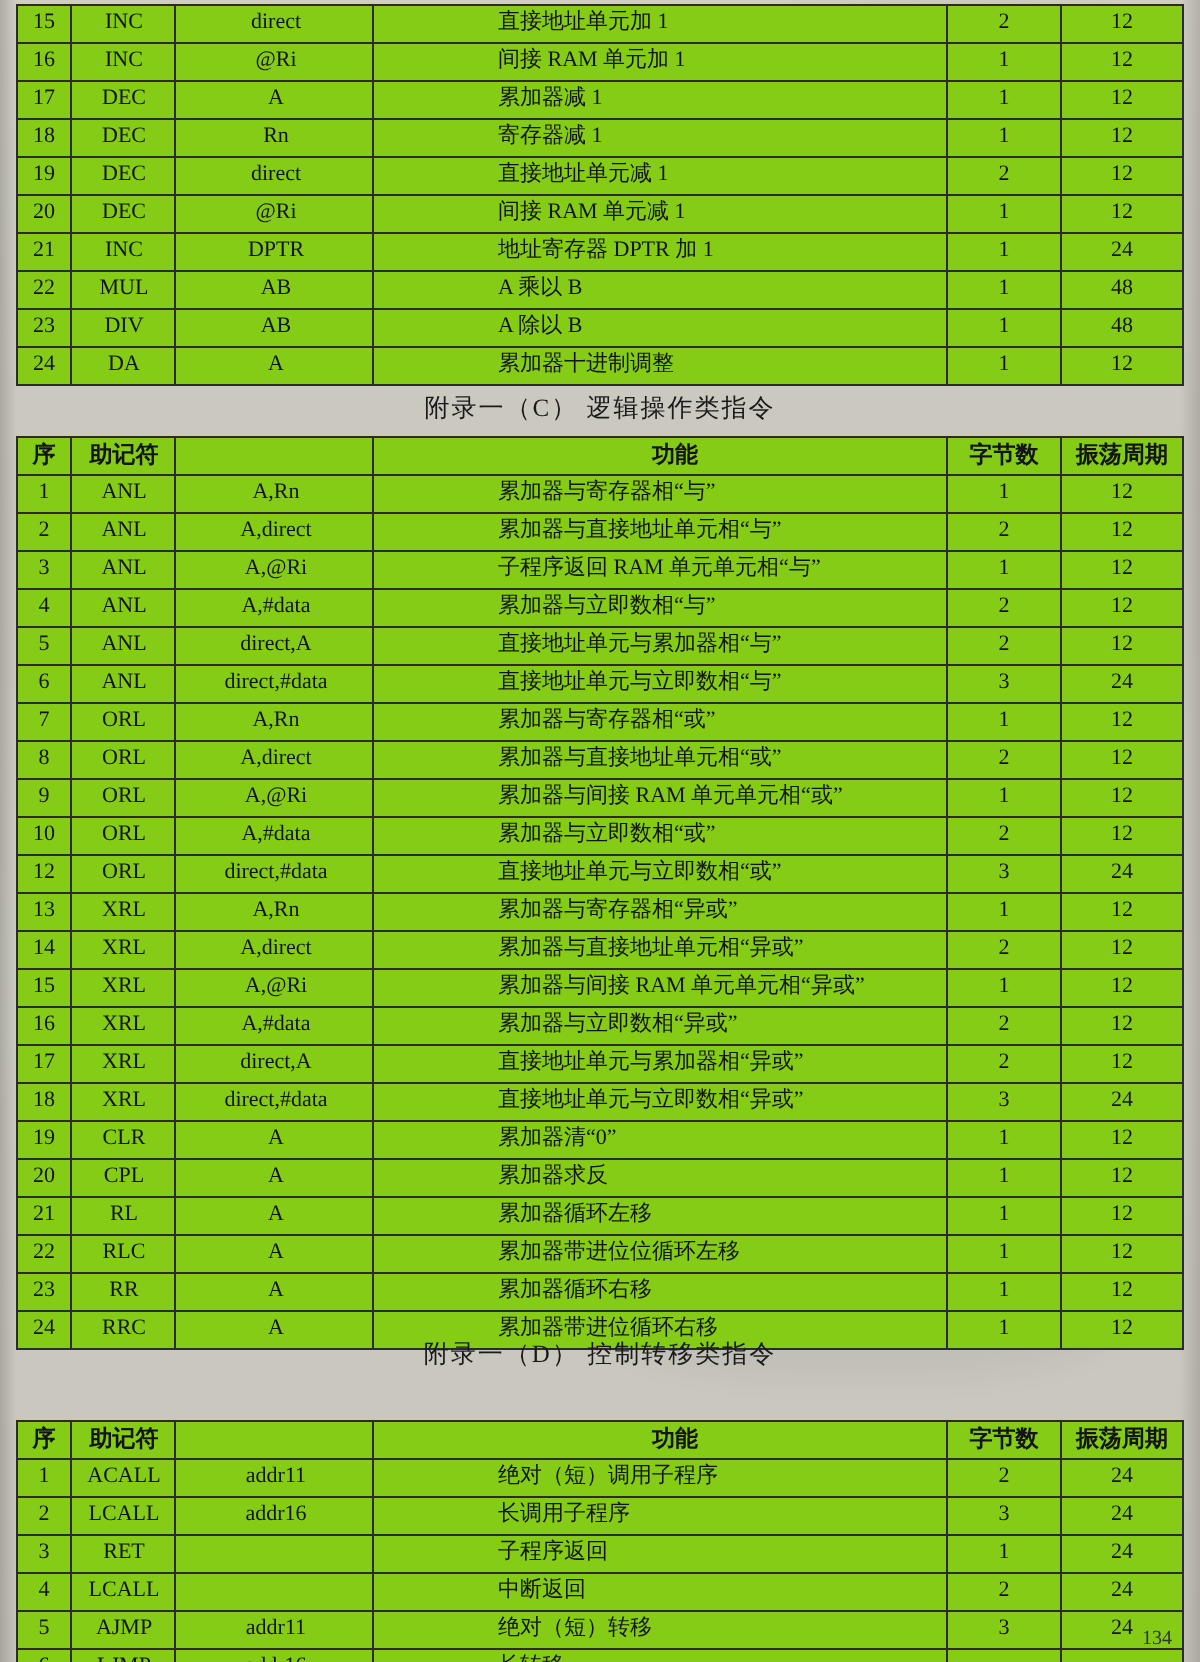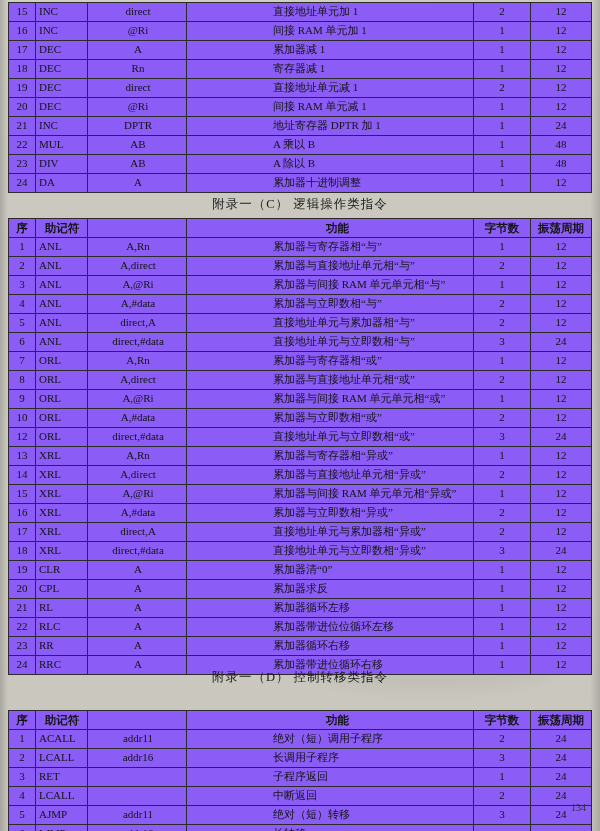--- a/index.html
+++ b/index.html
@@ -14,55 +14,55 @@
   .page{
     position:absolute;inset:0;
     background:
       linear-gradient(180deg,#cfcdc4 0%,#c9c7be 30%,#cdcbc2 60%,#c6c4bb 100%);
   }
   .blotch{position:absolute;background:rgba(0,0,0,0.035);border-radius:40%;filter:blur(6px);}
   .tbl-wrap{position:absolute;left:8px;width:584px;}
   table{
     border-collapse:collapse;
     width:100%;
-    background:#8b5cf6;
+    background:#84cc16;
     table-layout:fixed;
   }
   td{
     border:1px solid #2b2b2b;
     font-size:11px;
     line-height:1.05;
     padding:1px 2px;
     height:16px;
     color:#141414;
     white-space:nowrap;
     overflow:hidden;
   }
   .hdr td{font-weight:bold;text-align:center;font-size:11.5px;}
   .c-seq{width:22px;text-align:center;}
-  .c-mn{width:46px;text-align:left;padding-left:3px;}
+  .c-mn{width:46px;text-align:center;padding-left:3px;}
   .c-op{width:92px;text-align:center;padding-left:4px;}
   .c-fn{text-align:left;padding-left:17px;}
   .c-by{width:52px;text-align:center;}
   .c-cy{width:56px;text-align:center;}
-  .fn-center{text-align:left;padding-left:86px;}
+  .fn-center{text-align:left;padding-left:62px;}
   .hdr .c-mn{text-align:center;}
   .hdr .c-op{text-align:center;}
   .hdr .c-fn{text-align:center;}
   .caption{
     position:absolute;
     width:584px;left:8px;
     text-align:center;
     font-size:12.5px;
     font-weight:normal;
     color:#1a1a1a;
     letter-spacing:1px;
   }
   .pagenum{
-    position:absolute;right:14px;bottom:18px;
+    position:absolute;right:14px;bottom:6px;
     font-size:10px;color:#333;
   }
   .edge-left{position:absolute;left:0;top:0;width:8px;height:831px;background:linear-gradient(90deg,rgba(0,0,0,0.16),rgba(0,0,0,0));}
   .edge-right{position:absolute;right:0;top:0;width:10px;height:831px;background:linear-gradient(270deg,rgba(0,0,0,0.14),rgba(0,0,0,0));}
 </style>
 </head>
 <body>
 
 <div class="page"></div>
 <div class="blotch" style="left:60px;top:300px;width:220px;height:90px;"></div>
@@ -186,21 +186,21 @@
           <td class="c-mn">ANL</td>
           <td class="c-op">A,direct</td>
           <td class="c-fn fn-center">累加器与直接地址单元相“与”</td>
           <td class="c-by">2</td>
           <td class="c-cy">12</td>
         </tr>
         <tr>
           <td class="c-seq">3</td>
           <td class="c-mn">ANL</td>
           <td class="c-op">A,@Ri</td>
-          <td class="c-fn fn-center">累加器与间接 RAM 单元单元相“与”</td>
+          <td class="c-fn fn-center">子程序返回 RAM 单元单元相“与”</td>
           <td class="c-by">1</td>
           <td class="c-cy">12</td>
         </tr>
         <tr>
           <td class="c-seq">4</td>
           <td class="c-mn">ANL</td>
           <td class="c-op">A,#data</td>
           <td class="c-fn fn-center">累加器与立即数相“与”</td>
           <td class="c-by">2</td>
           <td class="c-cy">12</td>

